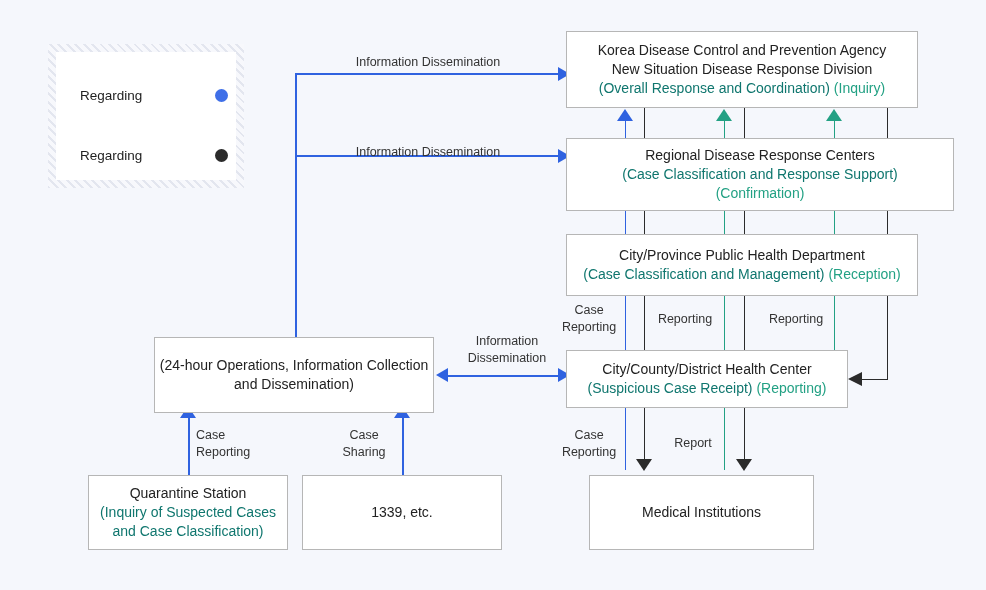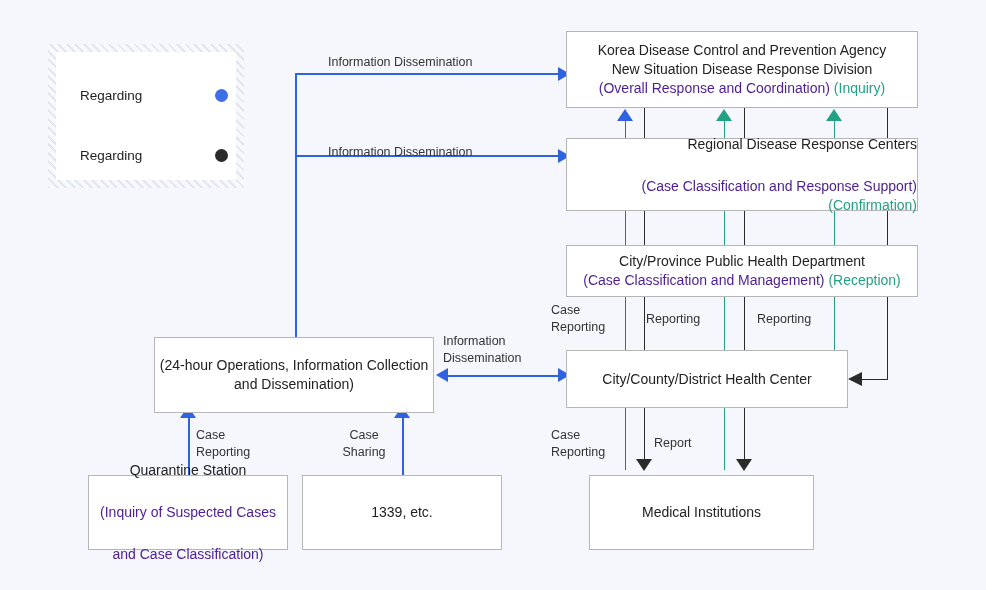--- a/index.html
+++ b/index.html
@@ -21,21 +21,21 @@
     flex-direction:column;
     align-items:center;
     justify-content:center;
     text-align:center;
     font-size:14px;
     line-height:19px;
     color:#222222;
     z-index:6;
   }
   .box .ln{display:block;white-space:nowrap;}
-  .blue{color:#4c1d95;margin-top:23px;}
+  .blue{color:#0f766e;}
   .teal{color:#23a184;}
 
   
   #legend{
     position:absolute;left:48px;top:44px;width:196px;height:144px;
     background:
       repeating-linear-gradient(45deg,#e3e6ef 0 2px,#f7f8fc 2px 6px);
     z-index:7;
   }
   #legend .inner{
@@ -65,21 +65,21 @@
   .arr-up-blue{border-bottom:12px solid #2f62e0;}
   .arr-up-teal{border-bottom:12px solid #23a184;}
   .arr-down-black{border-top:12px solid #2b2b2b;}
   .arr-right-blue{border-left:12px solid #2f62e0;}
   .arr-left-blue{border-right:12px solid #2f62e0;}
   .arr-left-black{border-right:14px solid #2b2b2b;}
 
   .elabel{
     position:absolute;z-index:4;
     font-size:12.5px;line-height:17px;color:#333333;
-    white-space:pre-line;
+    text-align:center;white-space:pre-line;
   }
 </style>
 </head>
 <body>
 
 <div id="stage">
 
   <div id="legend">
     <div class="inner">
       <div class="lgrow" style="top:32px;">
@@ -149,33 +149,34 @@
   <div class="elabel" style="left:551px;top:427px;width:76px;">Case
 Reporting</div>
   <div class="elabel" style="left:654px;top:435px;width:78px;">Report</div>
 
   <div class="box" style="left:566px;top:31px;width:352px;height:77px;">
     <span class="ln">Korea Disease Control and Prevention Agency</span>
     <span class="ln">New Situation Disease Response Division</span>
     <span class="ln"><span class="blue">(Overall Response and Coordination)</span> <span class="teal">(Inquiry)</span></span>
   </div>
 
-  <div class="box" style="left:566px;top:138px;width:352px;height:73px;align-items:flex-end;">
+  <div class="box" style="left:566px;top:138px;width:388px;height:73px;">
     <span class="ln">Regional Disease Response Centers</span>
     <span class="ln blue">(Case Classification and Response Support)</span>
     <span class="ln teal">(Confirmation)</span>
   </div>
 
-  <div class="box" style="left:566px;top:245px;width:352px;height:52px;">
+  <div class="box" style="left:566px;top:234px;width:352px;height:62px;">
     <span class="ln">City/Province Public Health Department</span>
     <span class="ln"><span class="blue">(Case Classification and Management)</span> <span class="teal">(Reception)</span></span>
   </div>
 
   <div class="box" style="left:566px;top:350px;width:282px;height:58px;">
     <span class="ln">City/County/District Health Center</span>
+    <span class="ln"><span class="blue">(Suspicious Case Receipt)</span> <span class="teal">(Reporting)</span></span>
   </div>
 
   <div class="box" style="left:589px;top:475px;width:225px;height:75px;">
     <span class="ln">Medical Institutions</span>
   </div>
 
   <div class="box" style="left:154px;top:337px;width:280px;height:76px;">
     <span class="ln">(24-hour Operations, Information Collection</span>
     <span class="ln">and Dissemination)</span>
   </div>

